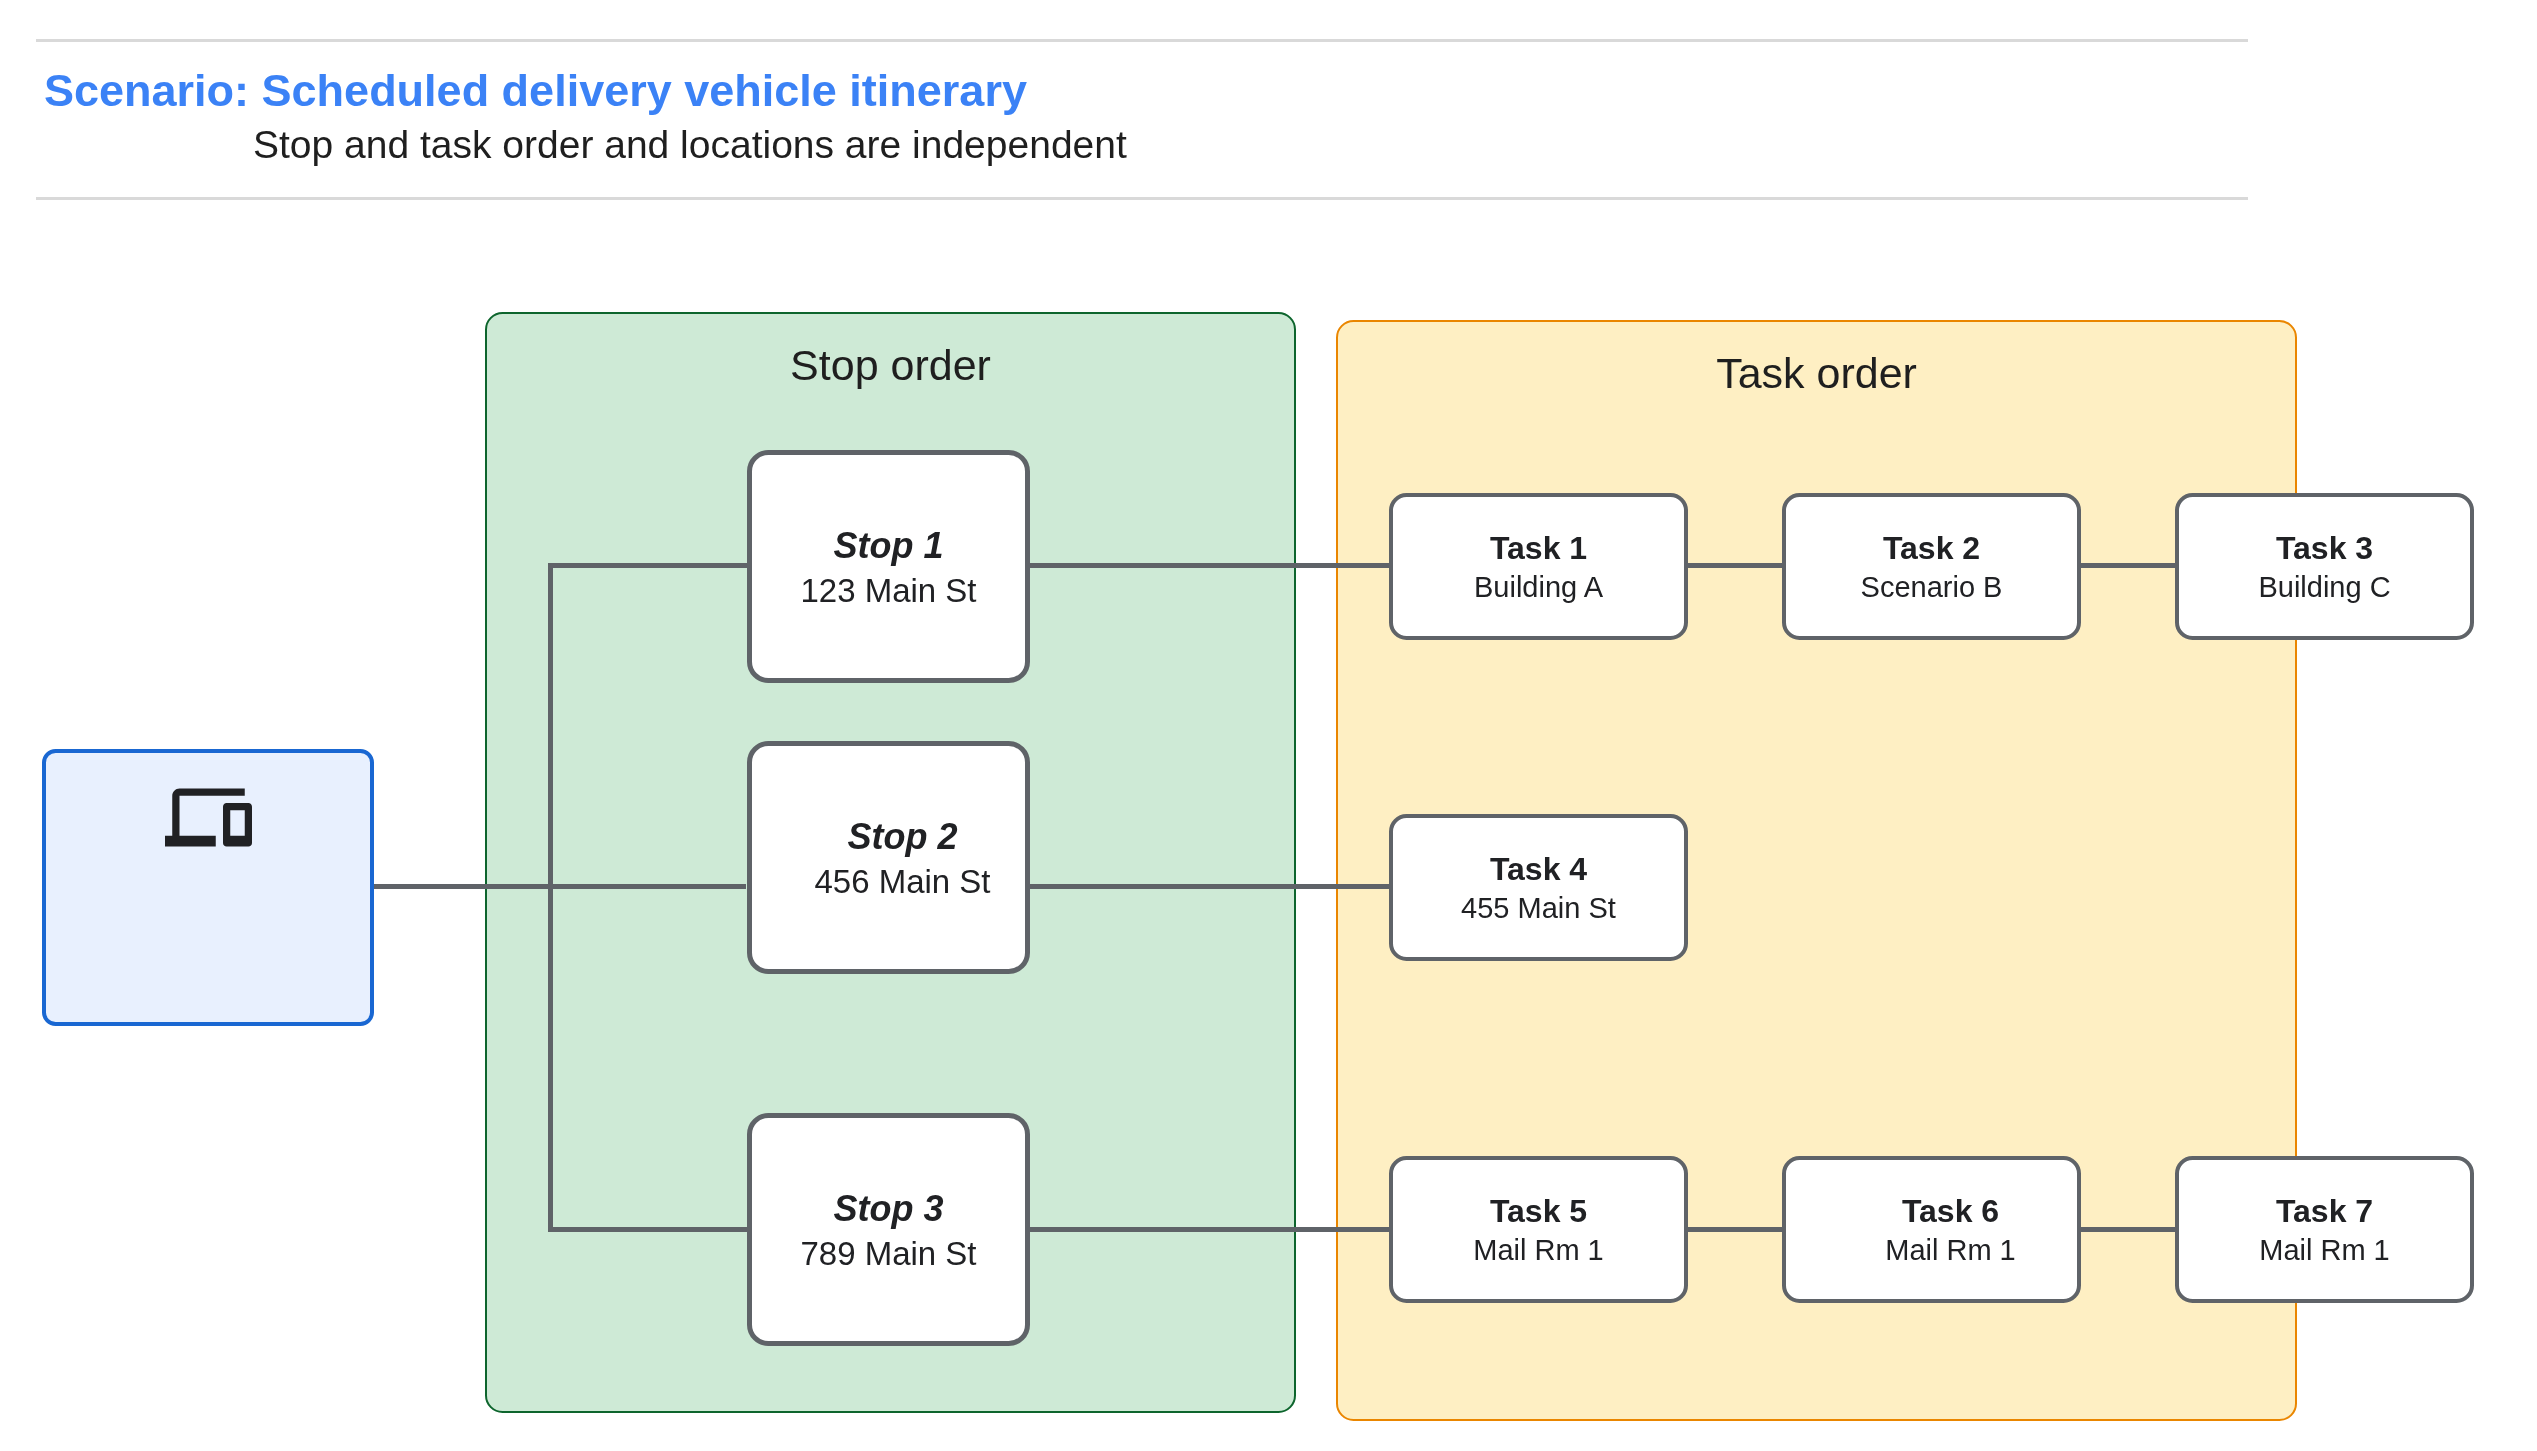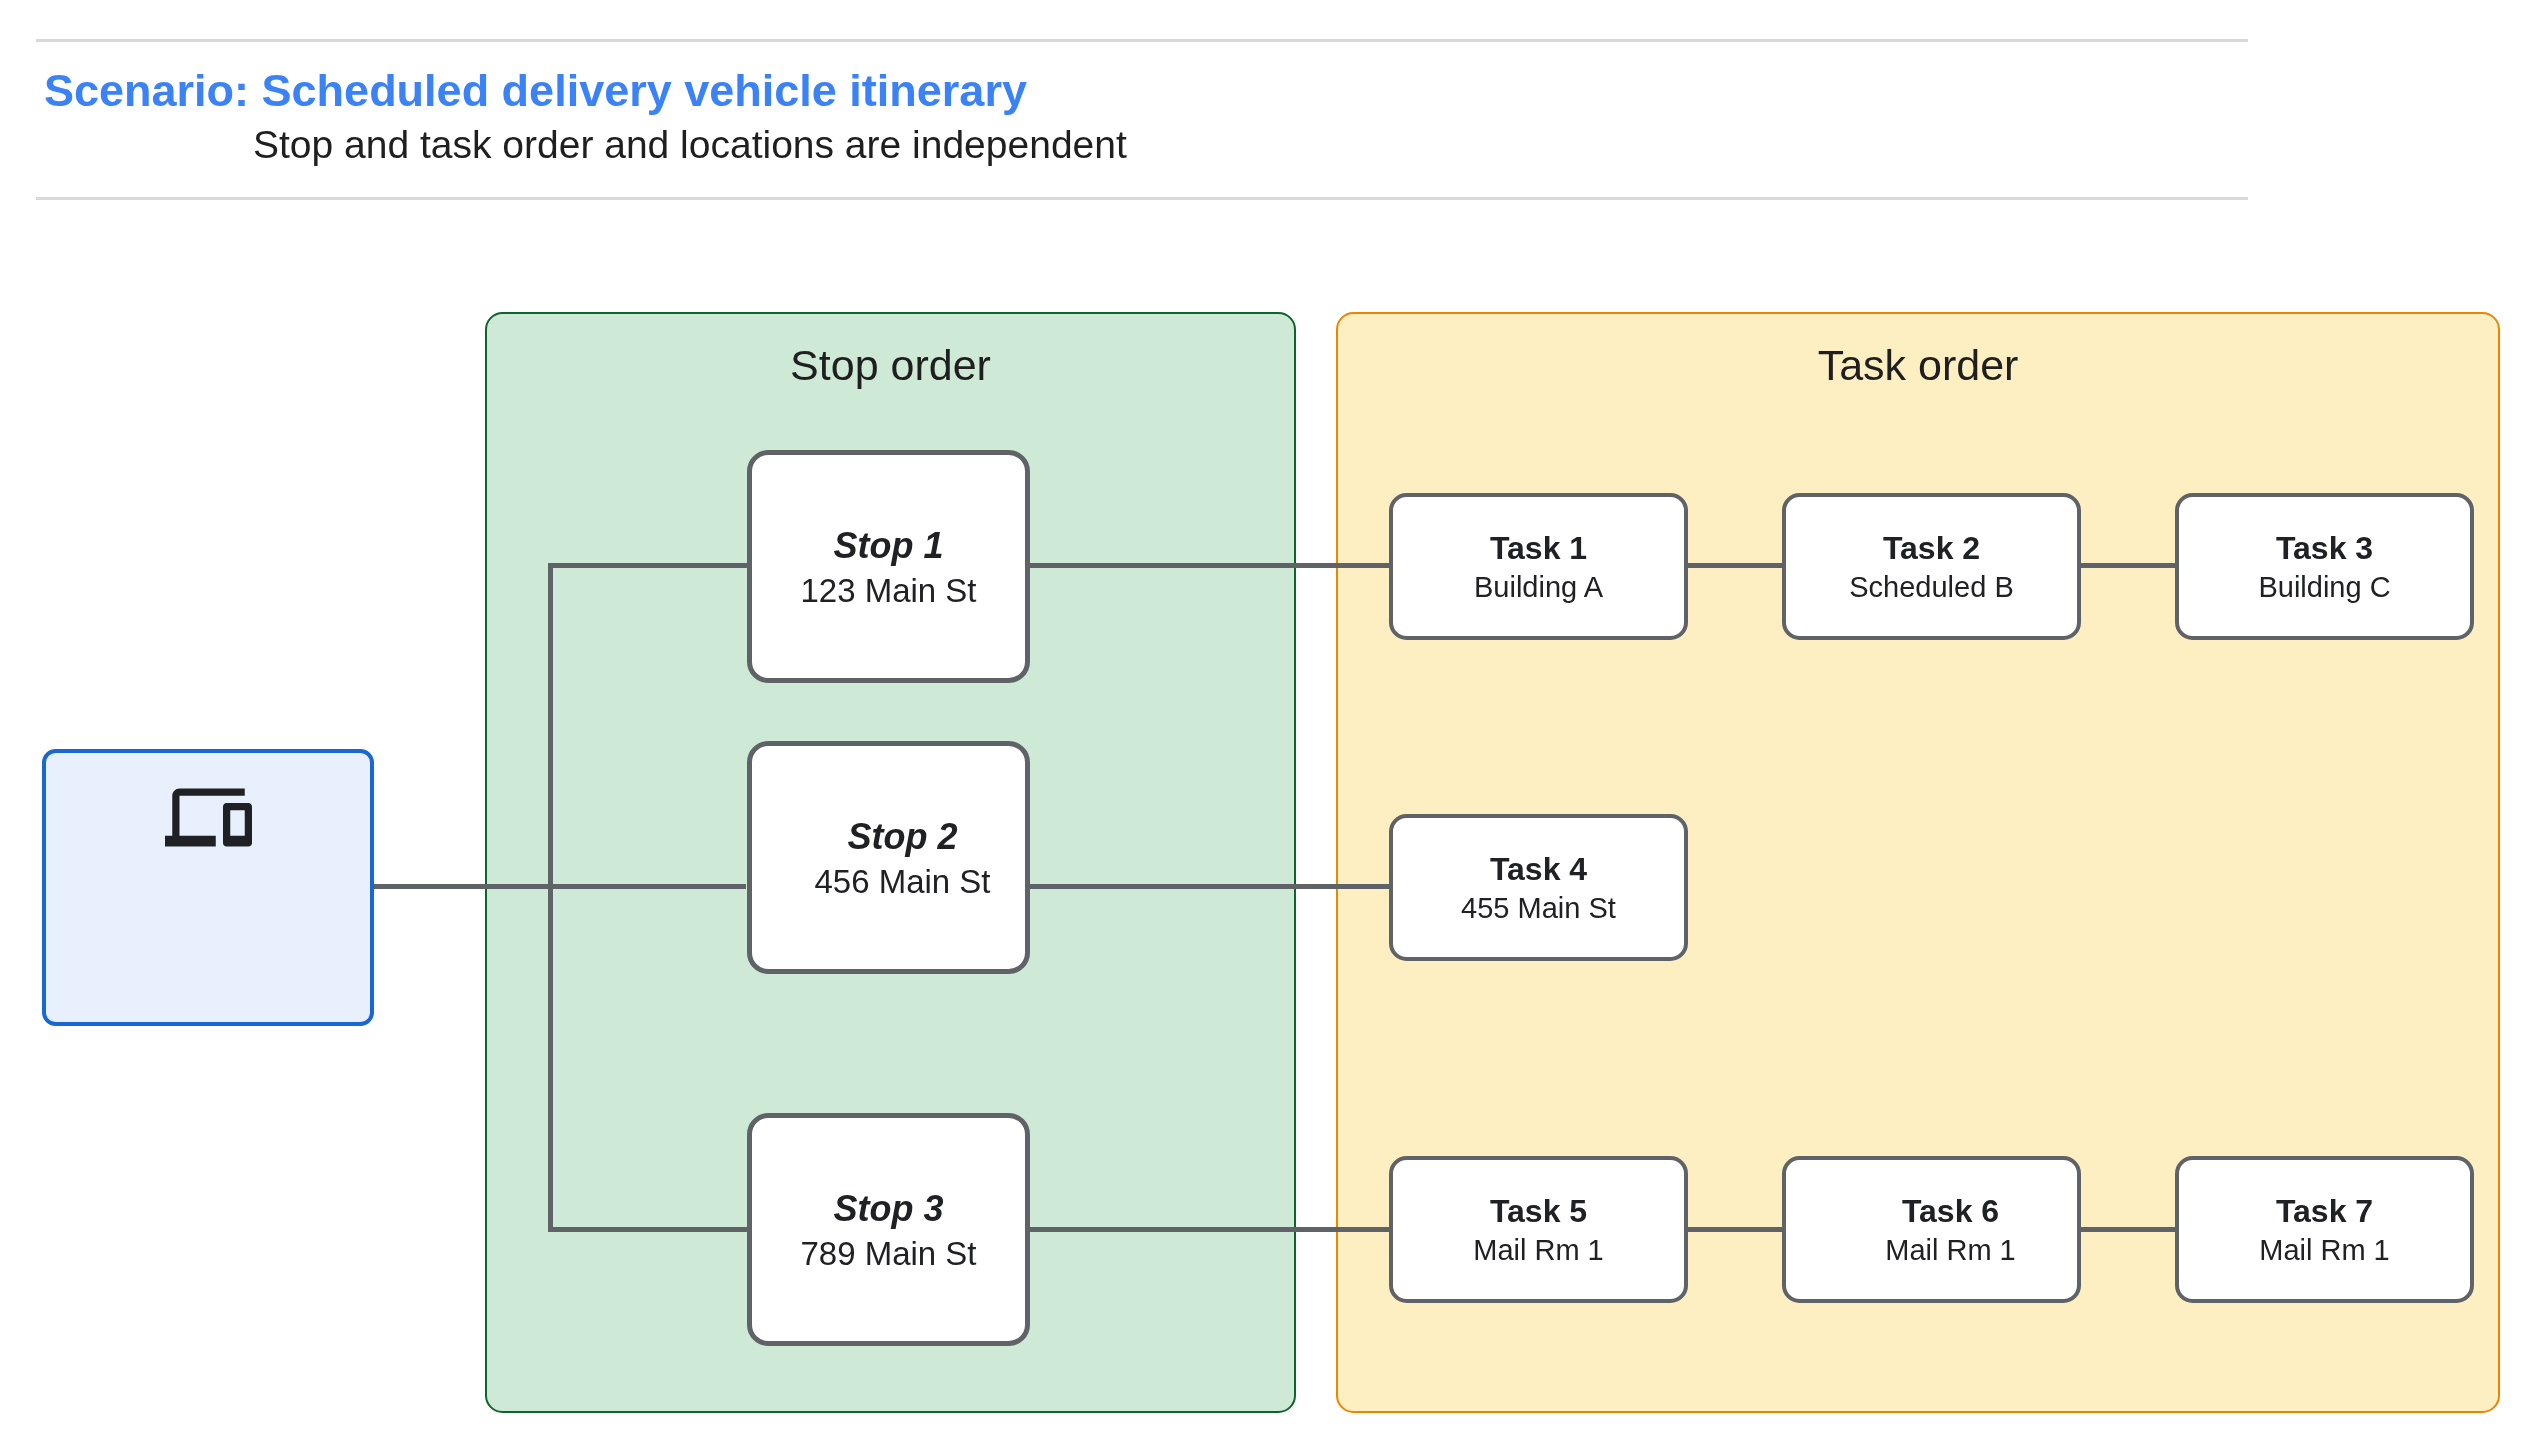--- a/index.html
+++ b/index.html
@@ -57,23 +57,24 @@
     z-index: 1;
   }
   .panel-stop {
     left: 485px;
     width: 811px;
     background: #ceead6;
     border: 2.9px solid #0d652d;
   }
   .panel-task {
     left: 1336px;
-    width: 1164px;
+    width: 961px;
     background: #feefc3;
     border: 2.9px solid #ea8600;
+    margin-top: 8px;
   }
   .panel-label {
     position: absolute;
     top: 27px;
     left: 0;
     width: 100%;
     text-align: center;
     font-size: 43px;
     font-weight: 400;
     color: #1f1f1f;
@@ -223,21 +224,21 @@
   <div class="node-title">Stop 3</div>
   <div class="node-sub">789 Main St</div>
 </div>
 
 <div class="node task-node" style="left:1389px; top:493px;">
   <div class="node-title">Task 1</div>
   <div class="node-sub">Building A</div>
 </div>
 <div class="node task-node" style="left:1782px; top:493px;">
   <div class="node-title">Task 2</div>
-  <div class="node-sub">Scheduled B</div>
+  <div class="node-sub">Scenario B</div>
 </div>
 <div class="node task-node" style="left:2175px; top:493px;">
   <div class="node-title">Task 3</div>
   <div class="node-sub">Building C</div>
 </div>
 
 <div class="node task-node" style="left:1389px; top:814px;">
   <div class="node-title">Task 4</div>
   <div class="node-sub">455 Main St</div>
 </div>

